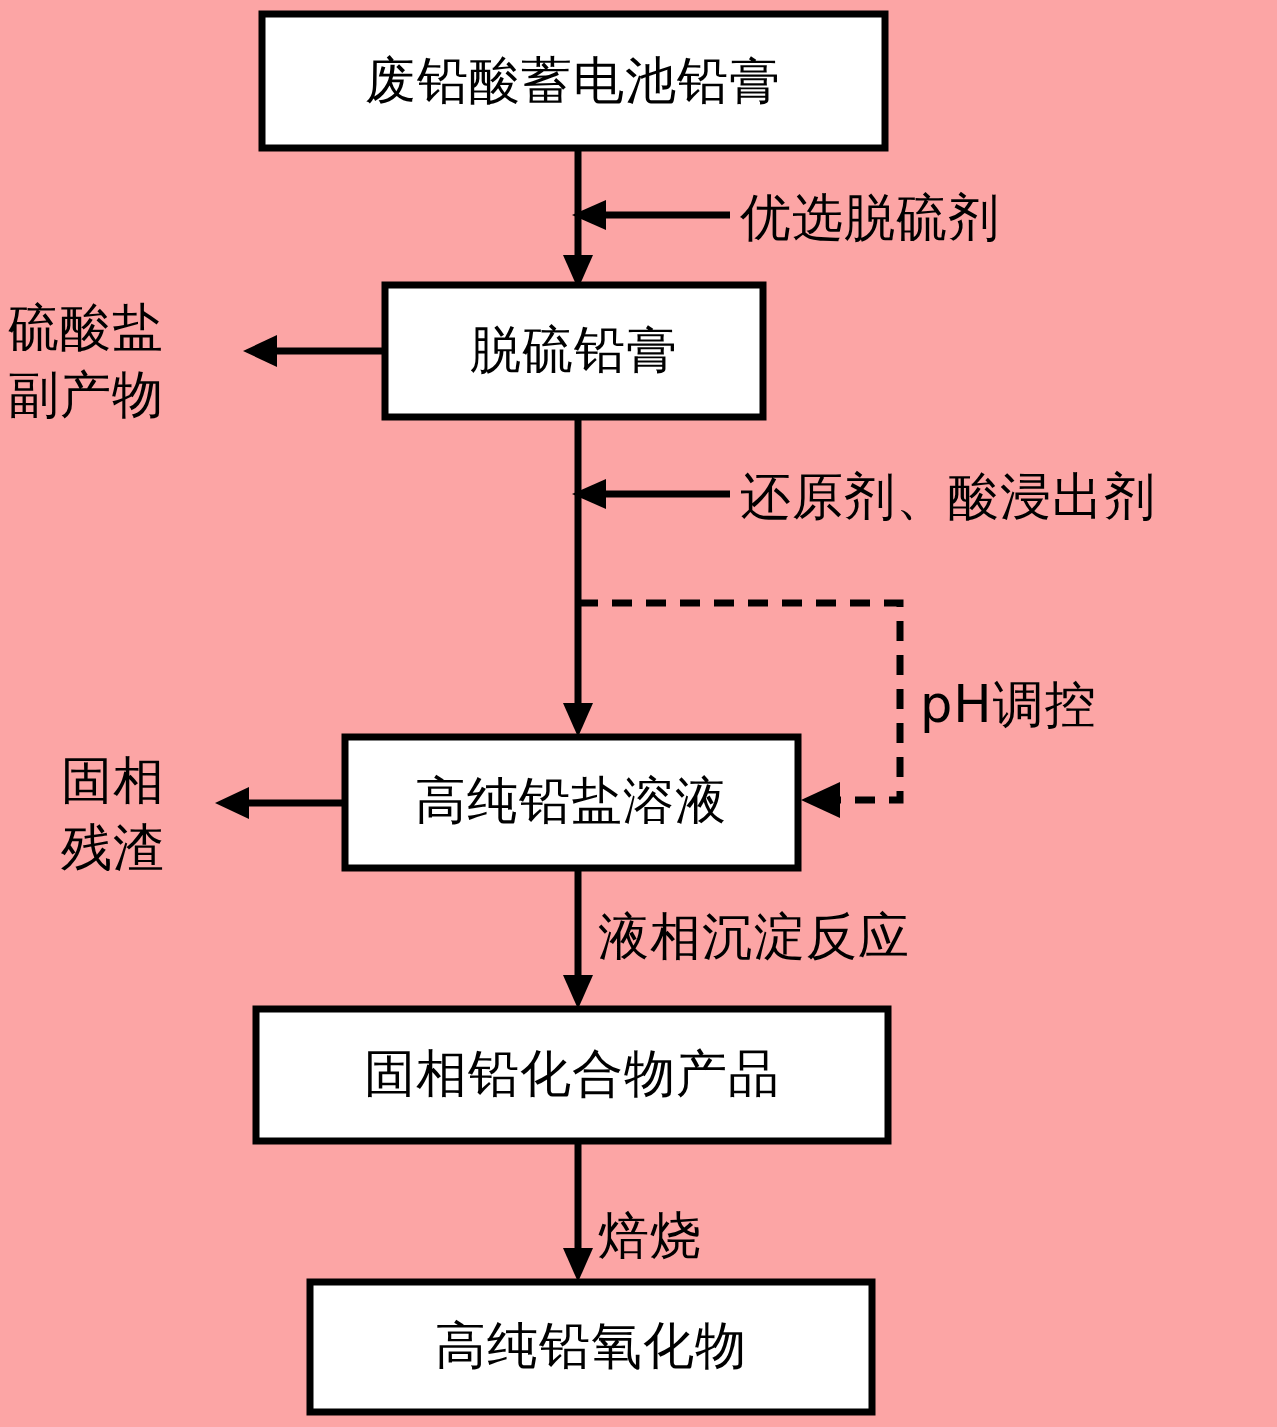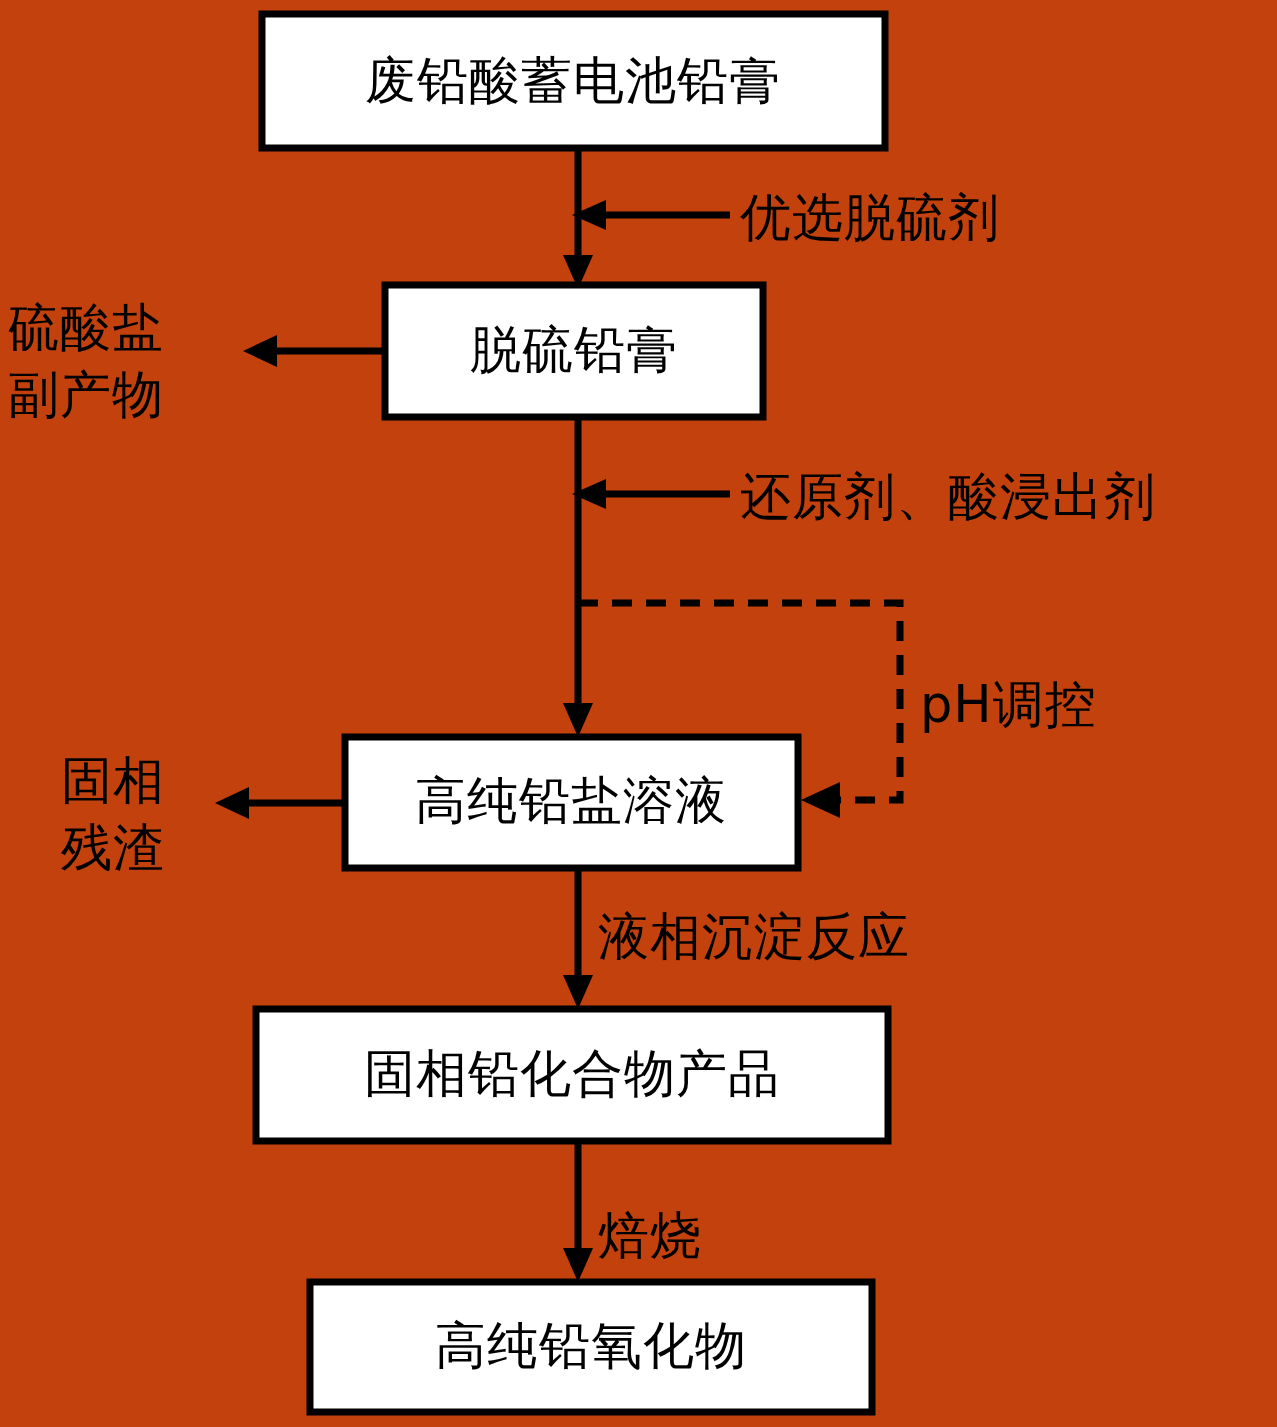--- a/index.html
+++ b/index.html
@@ -10,21 +10,21 @@
   body {
     width: 1277px;
     height: 1427px;
     font-family: "DejaVu Sans", "Liberation Sans", sans-serif;
     overflow: hidden;
   }
   #flow-root {
     position: relative;
     width: 1277px;
     height: 1427px;
-    background: #c2410c;
+    background: #fca5a5;
   }
   svg.flow-canvas {
     position: absolute;
     top: 0;
     left: 0;
     width: 1277px;
     height: 1427px;
   }
   .box-rect {
     fill: #ffffff;

